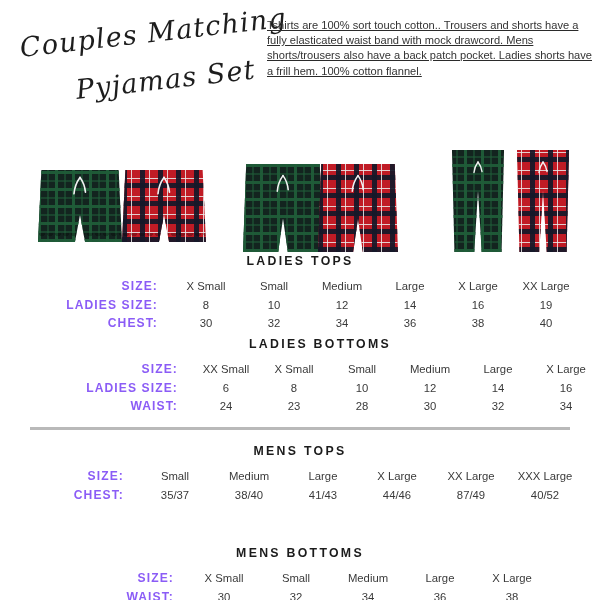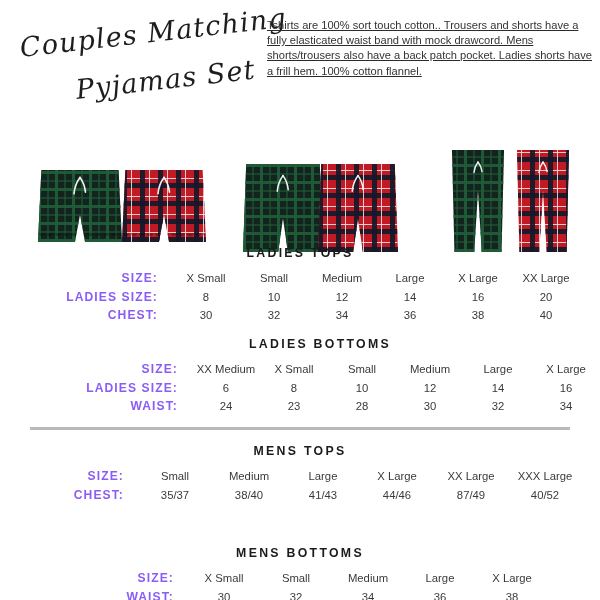--- a/index.html
+++ b/index.html
@@ -239,21 +239,21 @@
   <div class="garment" style="left:512px; top:4px; width:62px; height:102px;">
     <div class="trouser-body pattern-red"></div>
     <svg class="drawcord" viewBox="0 0 40 40" style="height:24%;">
       <path d="M20 2 C14 10, 11 18, 10 28" stroke="#f2f2f2" stroke-width="3.4" fill="none" stroke-linecap="round"></path>
       <path d="M20 2 C26 10, 29 18, 30 26" stroke="#f2f2f2" stroke-width="3.4" fill="none" stroke-linecap="round"></path>
     </svg>
   </div>
 
 </div>
 
-<div class="section" style="top:246px;">
+<div class="section" style="top:254px;">
   <div class="section-title">LADIES TOPS</div>
   <table class="size-table" style="margin-left:42px; width:530px;">
     <colgroup>
       <col style="width:130px">
         <col style="width:68px">
         <col style="width:68px">
       <col style="width:68px">
         <col style="width:68px">
         <col style="width:68px">
         <col style="width:68px">
@@ -268,21 +268,21 @@
         <td>X Large</td>
         <td>XX Large</td>
       </tr>
       <tr>
         <td class="row-label">LADIES SIZE:</td>
         <td>8</td>
         <td>10</td>
         <td>12</td>
         <td>14</td>
         <td>16</td>
-        <td>20</td>
+        <td>19</td>
       </tr>
       <tr>
         <td class="row-label">CHEST:</td>
         <td>30</td>
         <td>32</td>
         <td>34</td>
         <td>36</td>
         <td>38</td>
         <td>40</td>
       </tr>
@@ -298,21 +298,21 @@
         <col style="width:68px">
         <col style="width:68px">
       <col style="width:68px">
         <col style="width:68px">
         <col style="width:68px">
         <col style="width:68px">
     </colgroup>
     <tbody>
       <tr>
         <td class="row-label">SIZE:</td>
-        <td>XX Medium</td>
+        <td>XX Small</td>
         <td>X Small</td>
         <td>Small</td>
         <td>Medium</td>
         <td>Large</td>
         <td>X Large</td>
       </tr>
       <tr>
         <td class="row-label">LADIES SIZE:</td>
         <td>6</td>
         <td>8</td>

